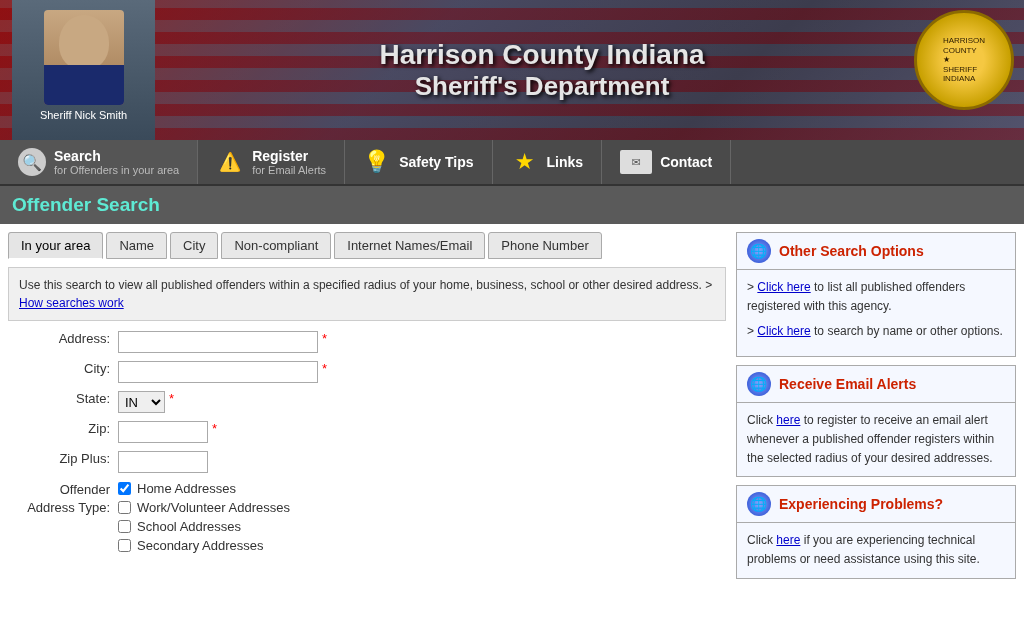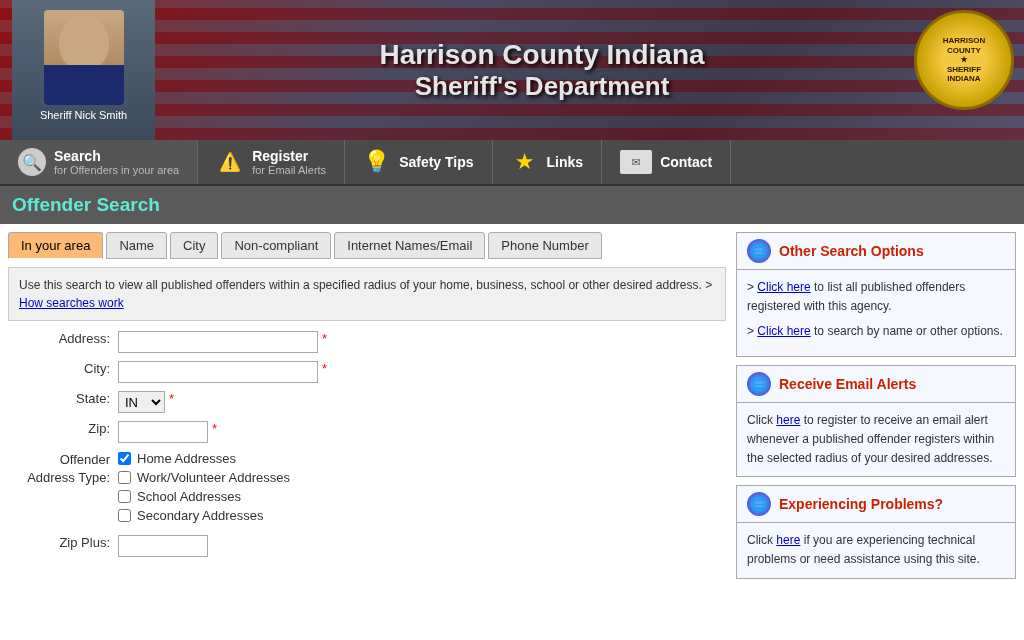--- a/index.html
+++ b/index.html
@@ -96,23 +96,22 @@
       border-radius: 50%;
       background: radial-gradient(circle, #f5c842 30%, #c8a000 70%, #8b6a00 100%);
       border: 3px solid #8b6a00;
       display: flex;
       align-items: center;
       justify-content: center;
       flex-direction: column;
     }
     .badge-circle .badge-text {
       font-size: 8px;
-      font-weight: bold;
+      font-weight: normal;
       color: #2a1a00;
-      text-align: center;
       line-height: 1.2;
     }
 
     
     .navbar {
       background: #4a4a4a;
       display: flex;
       align-items: stretch;
       height: 46px;
       border-bottom: 2px solid #333;
@@ -197,21 +196,21 @@
     .tab {
       border: 1px solid #aaa;
       border-radius: 3px 3px 0 0;
       padding: 5px 12px;
       cursor: pointer;
       background: #e8e8e8;
       font-size: 13px;
       color: #333;
     }
     .tab.active {
-      background: #fdba74;
+      background: #e5e5e5;
       border-bottom: 1px solid #fff;
       color: #000;
       font-weight: normal;
     }
 
     
     .search-desc {
       background: #f0f0f0;
       border: 1px solid #ccc;
       padding: 8px 10px;
@@ -407,20 +406,25 @@
       <div class="form-row">
         <div class="form-label">State:</div>
         <select class="form-select" id="state-select"><option value="IN">IN</option><option value="AL">AL</option><option value="AK">AK</option><option value="AZ">AZ</option><option value="AR">AR</option><option value="CA">CA</option><option value="CO">CO</option><option value="CT">CT</option><option value="DE">DE</option><option value="FL">FL</option><option value="GA">GA</option><option value="HI">HI</option><option value="ID">ID</option><option value="IL">IL</option><option value="IA">IA</option><option value="KS">KS</option><option value="KY">KY</option><option value="LA">LA</option><option value="ME">ME</option><option value="MD">MD</option><option value="MA">MA</option><option value="MI">MI</option><option value="MN">MN</option><option value="MS">MS</option><option value="MO">MO</option><option value="MT">MT</option><option value="NE">NE</option><option value="NV">NV</option><option value="NH">NH</option><option value="NJ">NJ</option><option value="NM">NM</option><option value="NY">NY</option><option value="NC">NC</option><option value="ND">ND</option><option value="OH">OH</option><option value="OK">OK</option><option value="OR">OR</option><option value="PA">PA</option><option value="RI">RI</option><option value="SC">SC</option><option value="SD">SD</option><option value="TN">TN</option><option value="TX">TX</option><option value="UT">UT</option><option value="VT">VT</option><option value="VA">VA</option><option value="WA">WA</option><option value="WV">WV</option><option value="WI">WI</option><option value="WY">WY</option></select>
         <span class="required">*</span>
       </div>
 
       <div class="form-row">
         <div class="form-label">Zip:</div>
         <input type="text" class="form-input-sm" style="">
         <span class="required">*</span>
+      </div>
+
+      <div class="form-row">
+        <div class="form-label">Zip Plus:</div>
+        <input type="text" class="form-input-sm" style="">
       </div>
 
       <div class="form-row" style="align-items:flex-start; margin-top:4px;">
         <div class="form-label" style="white-space:pre-line; line-height:1.4;">Offender
 Address Type:</div>
         <div class="checkbox-group" style="margin-left:0;">
           <div class="checkbox-row">
             <input type="checkbox" checked="" id="cb-home" style="">
             <label for="cb-home">Home Addresses</label>
           </div>
@@ -432,25 +436,20 @@
             <input type="checkbox" id="cb-school" style="">
             <label for="cb-school">School Addresses</label>
           </div>
           <div class="checkbox-row">
             <input type="checkbox" id="cb-secondary" style="">
             <label for="cb-secondary">Secondary Addresses</label>
           </div>
         </div>
       </div>
 
-      <div class="form-row">
-        <div class="form-label">Zip Plus:</div>
-        <input type="text" class="form-input-sm" style="">
-      </div>
-
     </div>
   </div>
 
   <div class="right-panel">
 
     <div class="right-box">
       <div class="right-box-header">
         <div class="right-box-icon">🌐</div>
         <span class="right-box-title">Other Search Options</span>
       </div>

